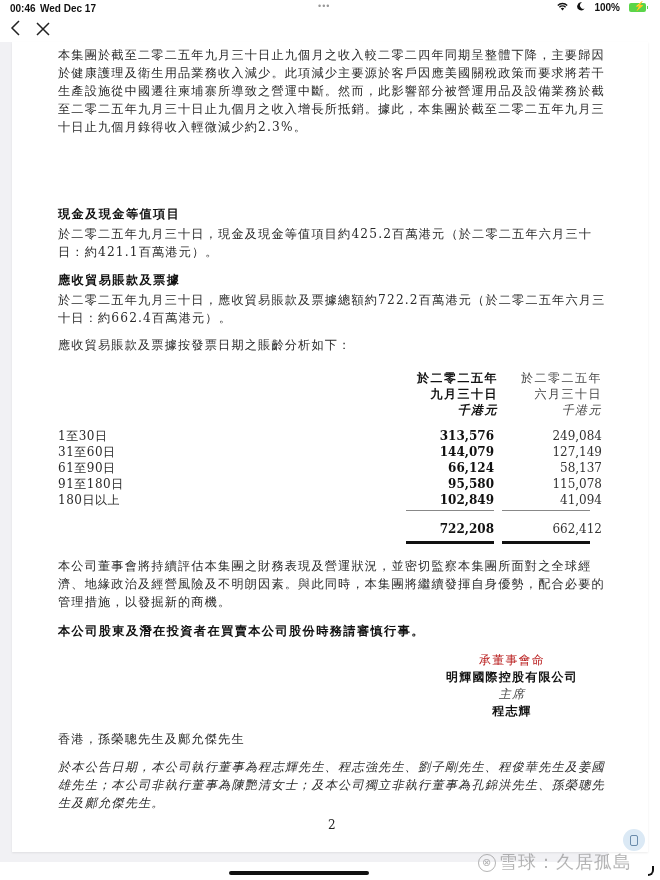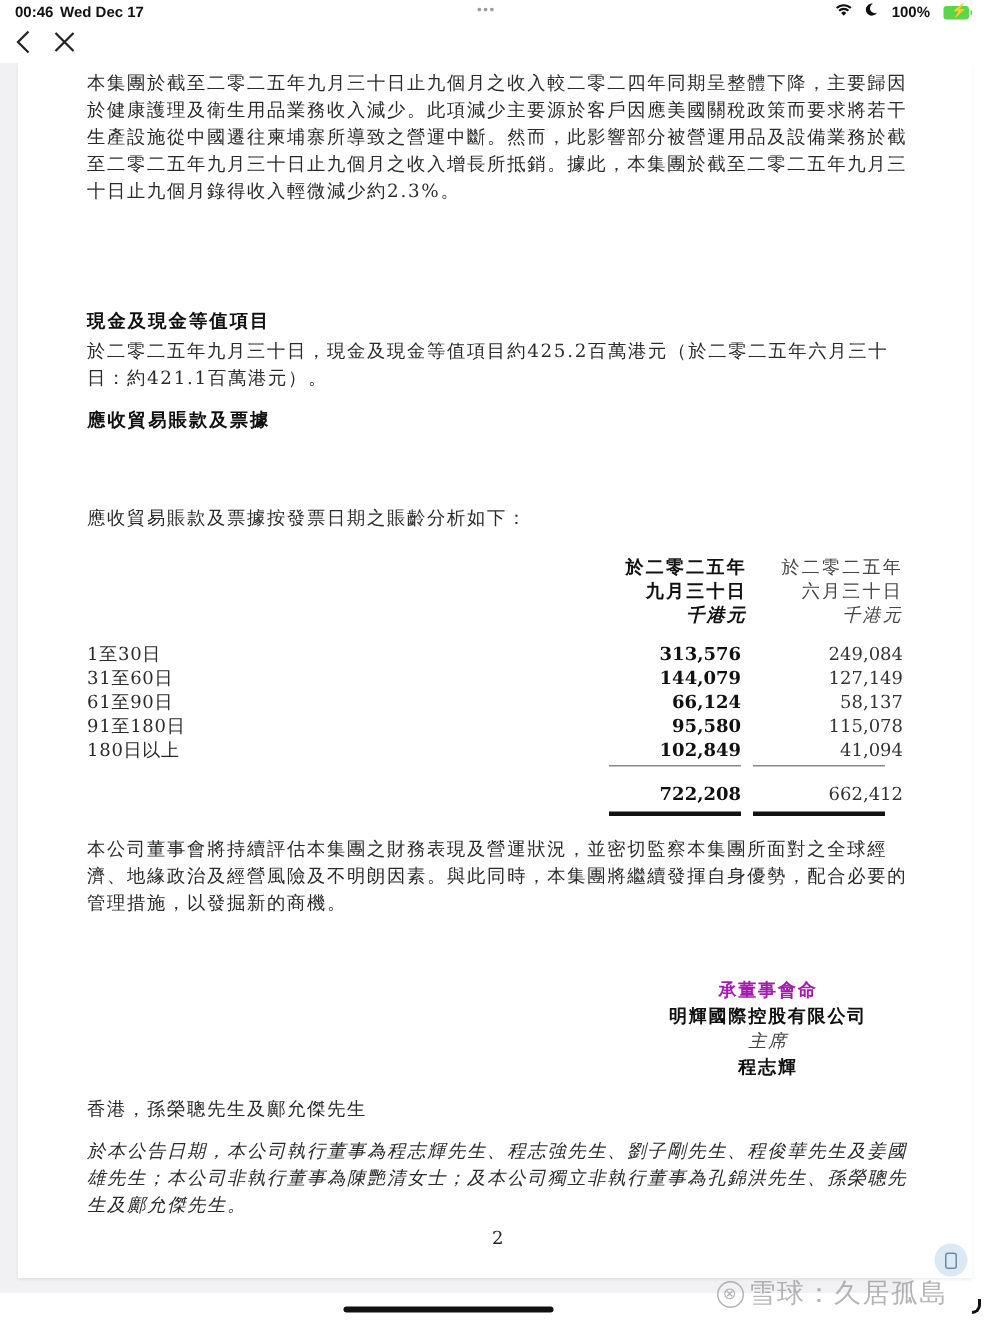--- a/index.html
+++ b/index.html
@@ -35,21 +35,21 @@
   .num { position: absolute; font-size: 12px; line-height: 15px; text-align: right; width: 100px; }
   .num.cur { font-weight: bold; color: #111; }
   .num.prev { color: #333; }
 
   .rule { position: absolute; height: 1px; background: #888; }
   .rule.double { height: 3px; background: #111; }
 
   .sign { position: absolute; left: 390px; width: 220px; text-align: center; font-size: 12px; line-height: 17px; letter-spacing: 1.2px; }
   .sign.italic { font-style: italic; color: #444; }
   .sign.bold { font-family: "DejaVu Sans", sans-serif; font-weight: bold; color: #111; }
-  .sign.plain { color: #a21caf; font-weight: bold; }
+  .sign.plain { color: #b91c1c; }
 
   .italic-txt { font-style: italic; }
 
   .page-num { position: absolute; left: 318px; top: 776px; font-size: 12px; color: #222; }
 
   .copy-btn { position: absolute; left: 623px; top: 829px; width: 22px; height: 22px; border-radius: 11px; background: #dbe9f5; display: flex; align-items: center; justify-content: center; cursor: pointer; }
   .copy-btn .ic { width: 8px; height: 11px; border: 1.2px solid #6a8bab; border-radius: 2px; }
 
   .home-indicator { position: absolute; left: 229px; top: 871px; width: 140px; height: 4px; border-radius: 2px; background: #111; }
   .watermark { position: absolute; left: 478px; top: 850px; font-family: "DejaVu Sans", sans-serif; font-size: 18px; color: rgba(120,120,120,0.55); letter-spacing: 1px; }
@@ -98,20 +98,21 @@
 
 <div class="viewer">
   <div class="page">
 
     <div class="txt" style="top:4px; left:46px;">本集團於截至二零二五年九月三十日止九個月之收入較二零二四年同期呈整體下降，主要歸因於健康護理及衛生用品業務收入減少。此項減少主要源於客戶因應美國關稅政策而要求將若干生產設施從中國遷往柬埔寨所導致之營運中斷。然而，此影響部分被營運用品及設備業務於截至二零二五年九月三十日止九個月之收入增長所抵銷。據此，本集團於截至二零二五年九月三十日止九個月錄得收入輕微減少約2.3%。</div>
 
     <div class="heading" style="top:164px;">現金及現金等值項目</div>
     <div class="txt" style="top:183px;">於二零二五年九月三十日，現金及現金等值項目約425.2百萬港元（於二零二五年六月三十日：約421.1百萬港元）。</div>
 
     <div class="heading" style="top:230px;">應收貿易賬款及票據</div>
+    <div class="txt" style="top:249px;">於二零二五年九月三十日，應收貿易賬款及票據總額約722.2百萬港元（於二零二五年六月三十日：約662.4百萬港元）。</div>
     <div class="txt" style="top:294px;">應收貿易賬款及票據按發票日期之賬齡分析如下：</div>
 
     <div>
       <div class="tbl-head cur" style="left:380px; top:328px; width:106px;">
         <div>於二零二五年</div>
         <div>九月三十日</div>
         <div class="unit">千港元</div>
       </div>
       <div class="tbl-head prev" style="left:486px; top:328px; width:104px;">
         <div>於二零二五年</div>
@@ -150,20 +151,21 @@
 
       <div>
         <div class="num cur" style="left:382px; top:480px;">722,208</div>
         <div class="num prev" style="left:490px; top:480px;">662,412</div>
       </div>
       <div class="rule double" style="left:394px; top:499px; width:88px;"></div>
       <div class="rule double" style="left:490px; top:499px; width:88px;"></div>
     </div>
 
     <div class="txt" style="top:515px;">本公司董事會將持續評估本集團之財務表現及營運狀況，並密切監察本集團所面對之全球經濟、地緣政治及經營風險及不明朗因素。與此同時，本集團將繼續發揮自身優勢，配合必要的管理措施，以發掘新的商機。</div>
+    <div class="heading" style="top:581px;">本公司股東及潛在投資者在買賣本公司股份時務請審慎行事。</div>
 
     <div>
       <div class="sign plain" style="top:610px;">承董事會命</div>
       <div class="sign bold" style="top:627px;">明輝國際控股有限公司</div>
       <div class="sign italic" style="top:644px;">主席</div>
       <div class="sign bold" style="top:661px;">程志輝</div>
     </div>
 
     <div class="txt" style="top:688px;">香港，孫榮聰先生及鄺允傑先生</div>
     <div class="txt italic-txt" style="top:716px;">於本公告日期，本公司執行董事為程志輝先生、程志強先生、劉子剛先生、程俊華先生及姜國雄先生；本公司非執行董事為陳艷清女士；及本公司獨立非執行董事為孔錦洪先生、孫榮聰先生及鄺允傑先生。</div>

